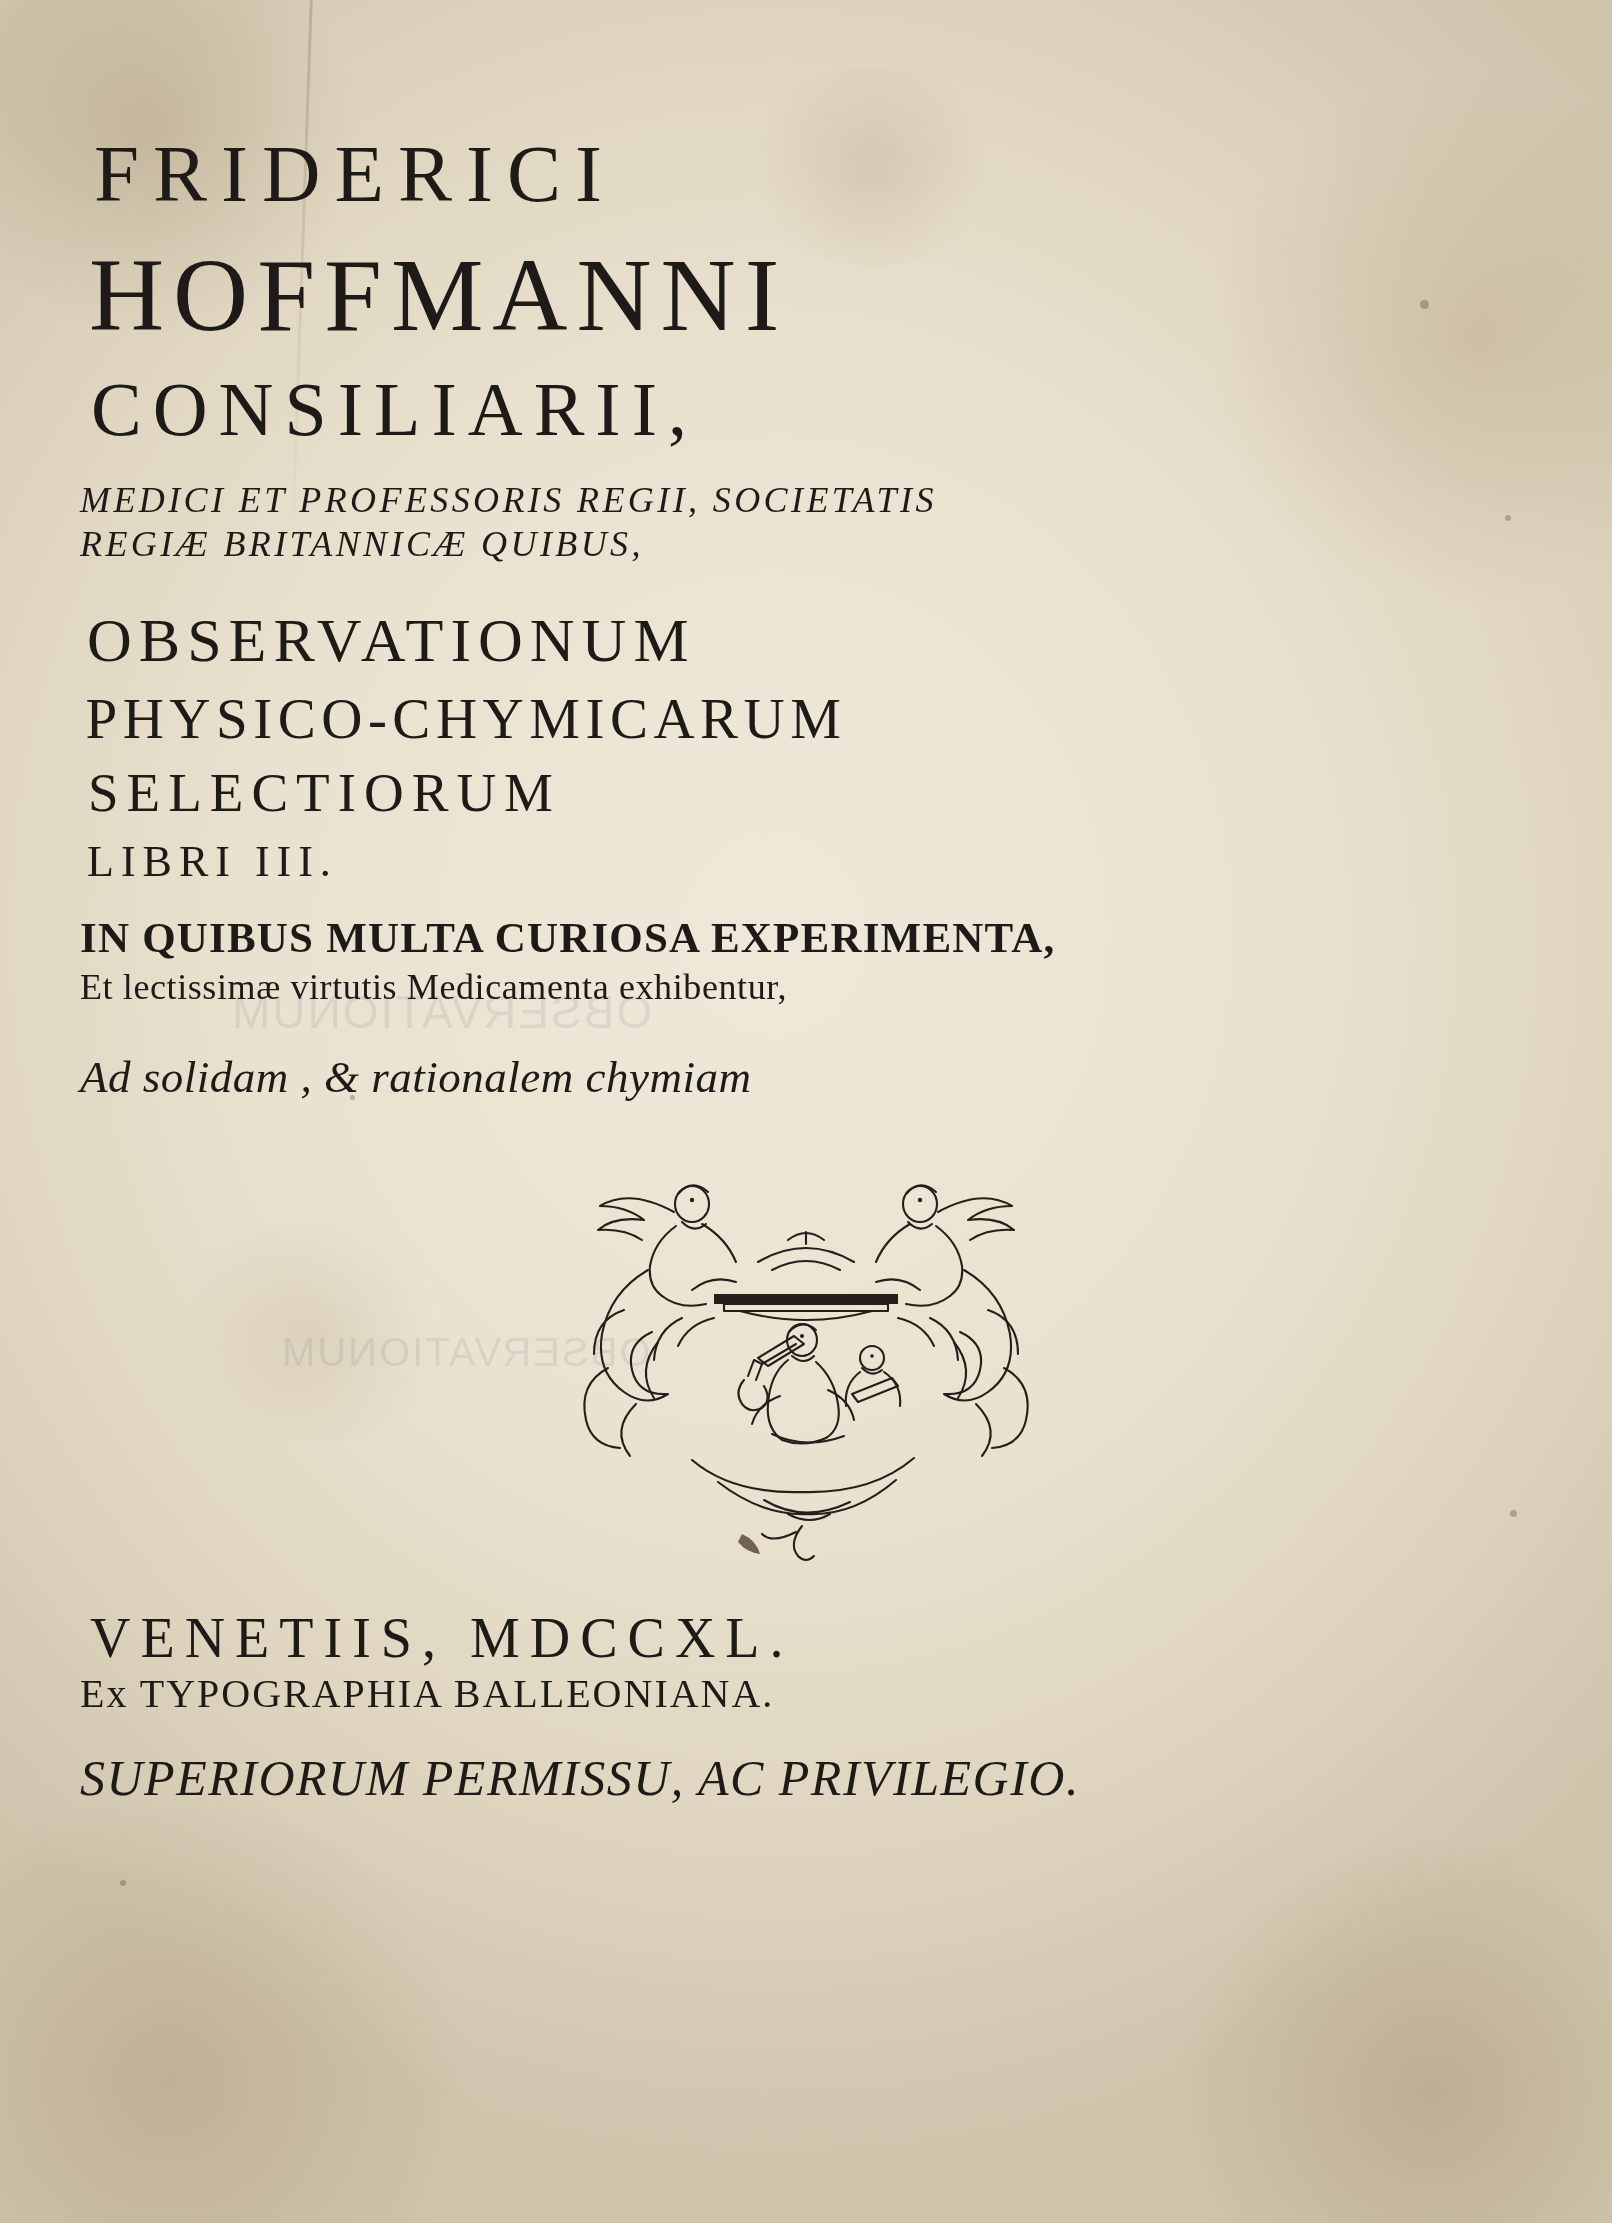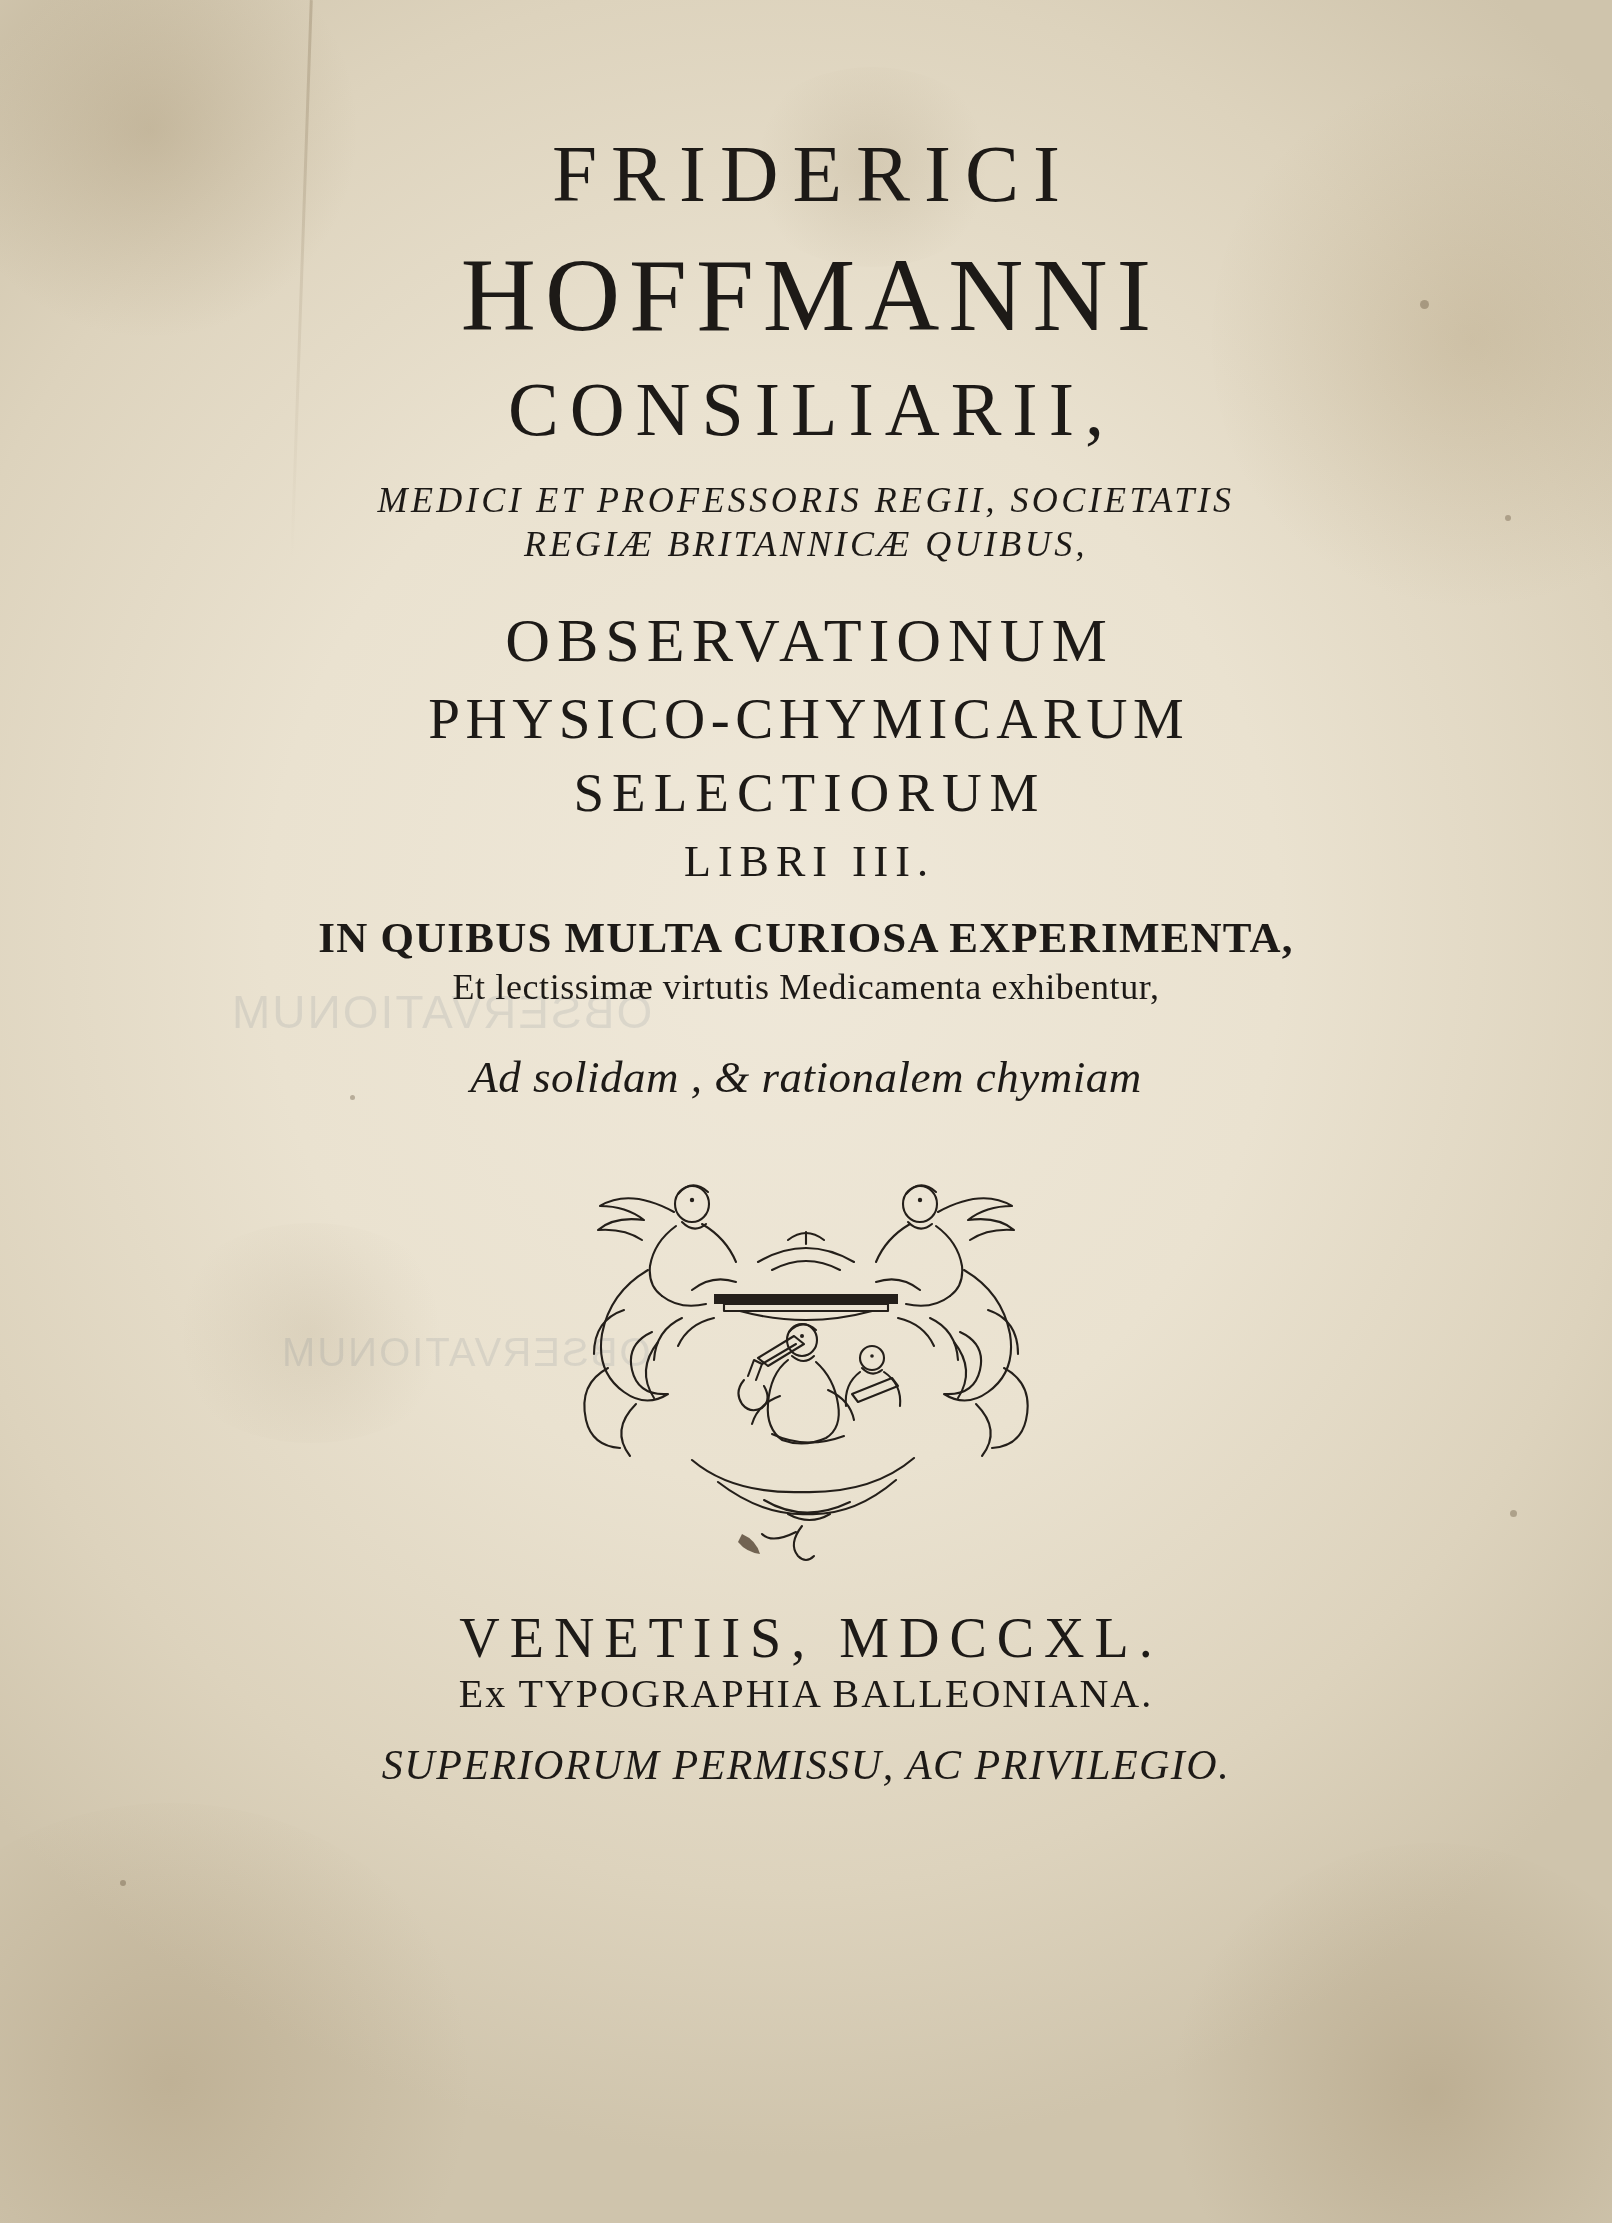--- a/index.html
+++ b/index.html
@@ -51,22 +51,22 @@
     color: #3a4f6b;
     font-family: "Liberation Sans", sans-serif;
     letter-spacing: 2px;
     transform: scaleX(-1);
     white-space: nowrap;
   }
 
   .content {
     position: relative;
     z-index: 4;
-    padding: 0 58px;
-    text-align: center;
+    padding: 0 80px;
+    text-align: left;
   }
 
   .ln {
     display: block;
     white-space: nowrap;
   }
 
   .author-first {
     margin-top: 128px;
     font-size: 81px;
@@ -150,23 +150,23 @@
     font-size: 56px;
     letter-spacing: 10px;
     text-indent: 10px;
   }
   .imprint-printer {
     margin-top: 0;
     font-size: 40px;
     letter-spacing: 2px;
   }
   .imprint-priv {
-    margin-top: 24px;
+    margin-top: 32px;
     font-style: italic;
-    font-size: 42px;
+    font-size: 50px;
     letter-spacing: 1.5px;
   }
 </style>
 </head>
 <body>
 
 <div class="page">
 
   <div class="stain s1"></div>
   <div class="stain s2"></div>

